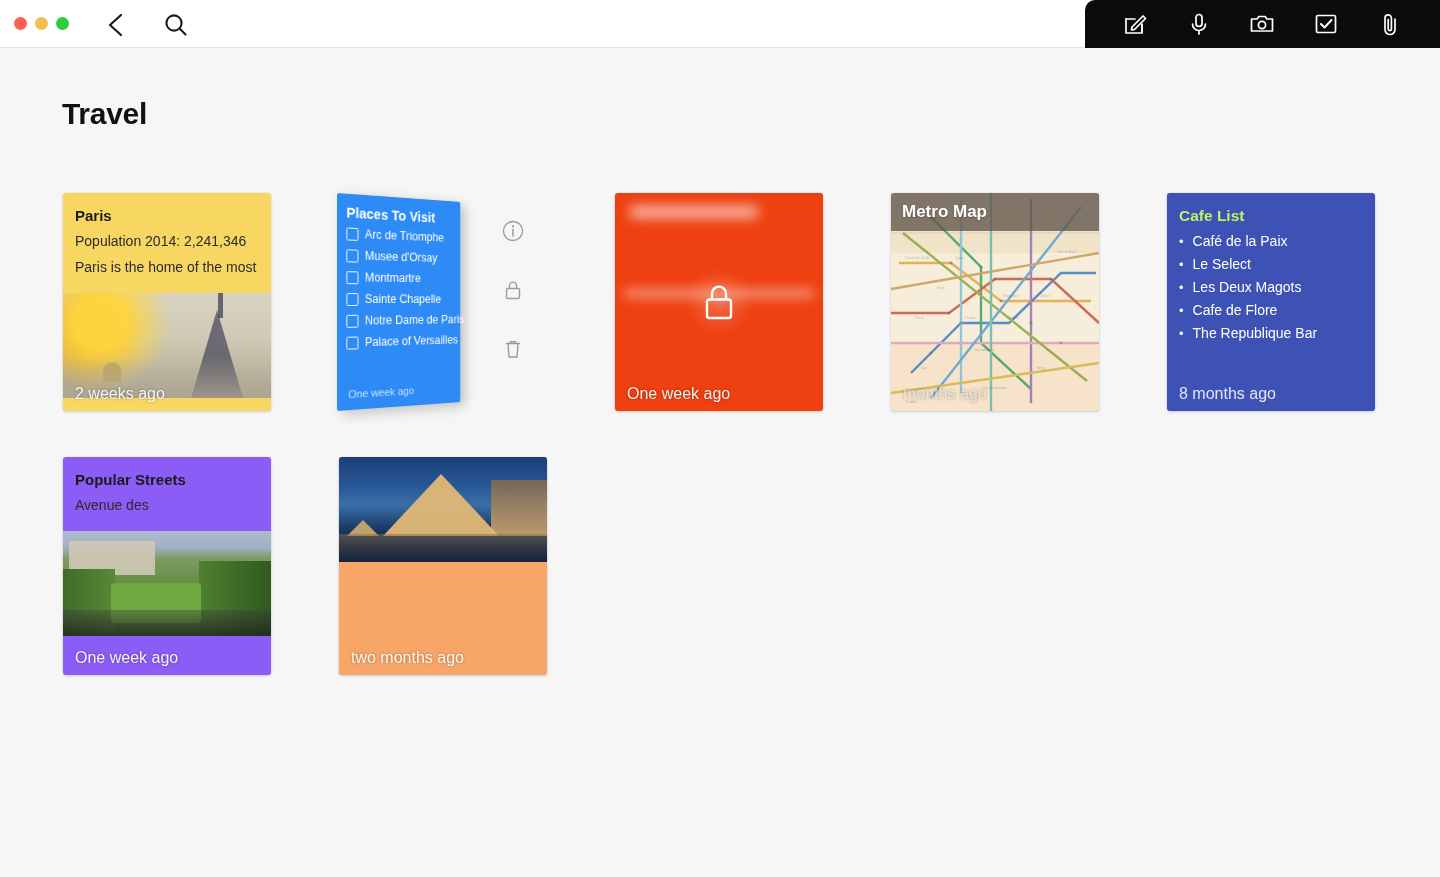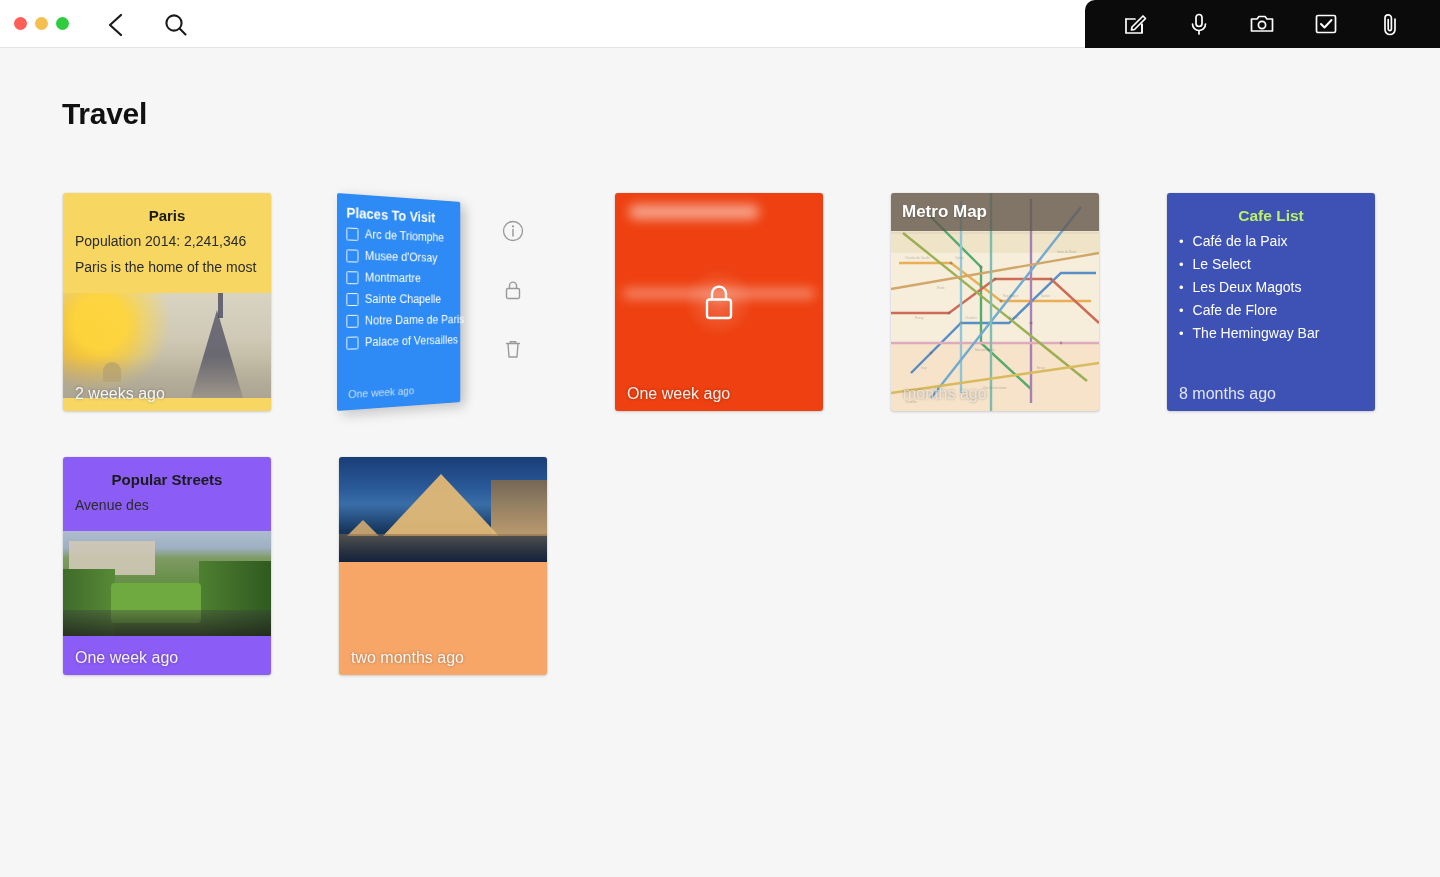--- a/index.html
+++ b/index.html
@@ -108,21 +108,20 @@
   .card-body {
     padding: 14px 12px 8px 12px;
     box-sizing: border-box;
   }
   .card-title {
     font-size: 15px;
     font-weight: bold;
     color: #1b1b1b;
     margin-bottom: 9px;
     line-height: 1.15;
-    text-align: center;
   }
   .card-line {
     font-size: 14px;
     color: #2b2b2b;
     margin-bottom: 9px;
     line-height: 1.2;
     white-space: nowrap;
   }
   .card-photo {
     position: absolute;
@@ -579,21 +578,21 @@
       <div class="cafe-item">
         <span class="bullet">•</span>
         <span>Les Deux Magots</span>
       </div>
       <div class="cafe-item">
         <span class="bullet">•</span>
         <span>Cafe de Flore</span>
       </div>
       <div class="cafe-item">
         <span class="bullet">•</span>
-        <span>The Hemingway Bar</span>
+        <span>The Republique Bar</span>
       </div>
     </div>
     <div class="timestamp">8 months ago</div>
   </div>
 
   <div class="card" id="card-streets">
     <div class="card-body">
       <div class="card-title">Popular Streets</div>
       <div class="card-line">Avenue des</div>
     </div>

